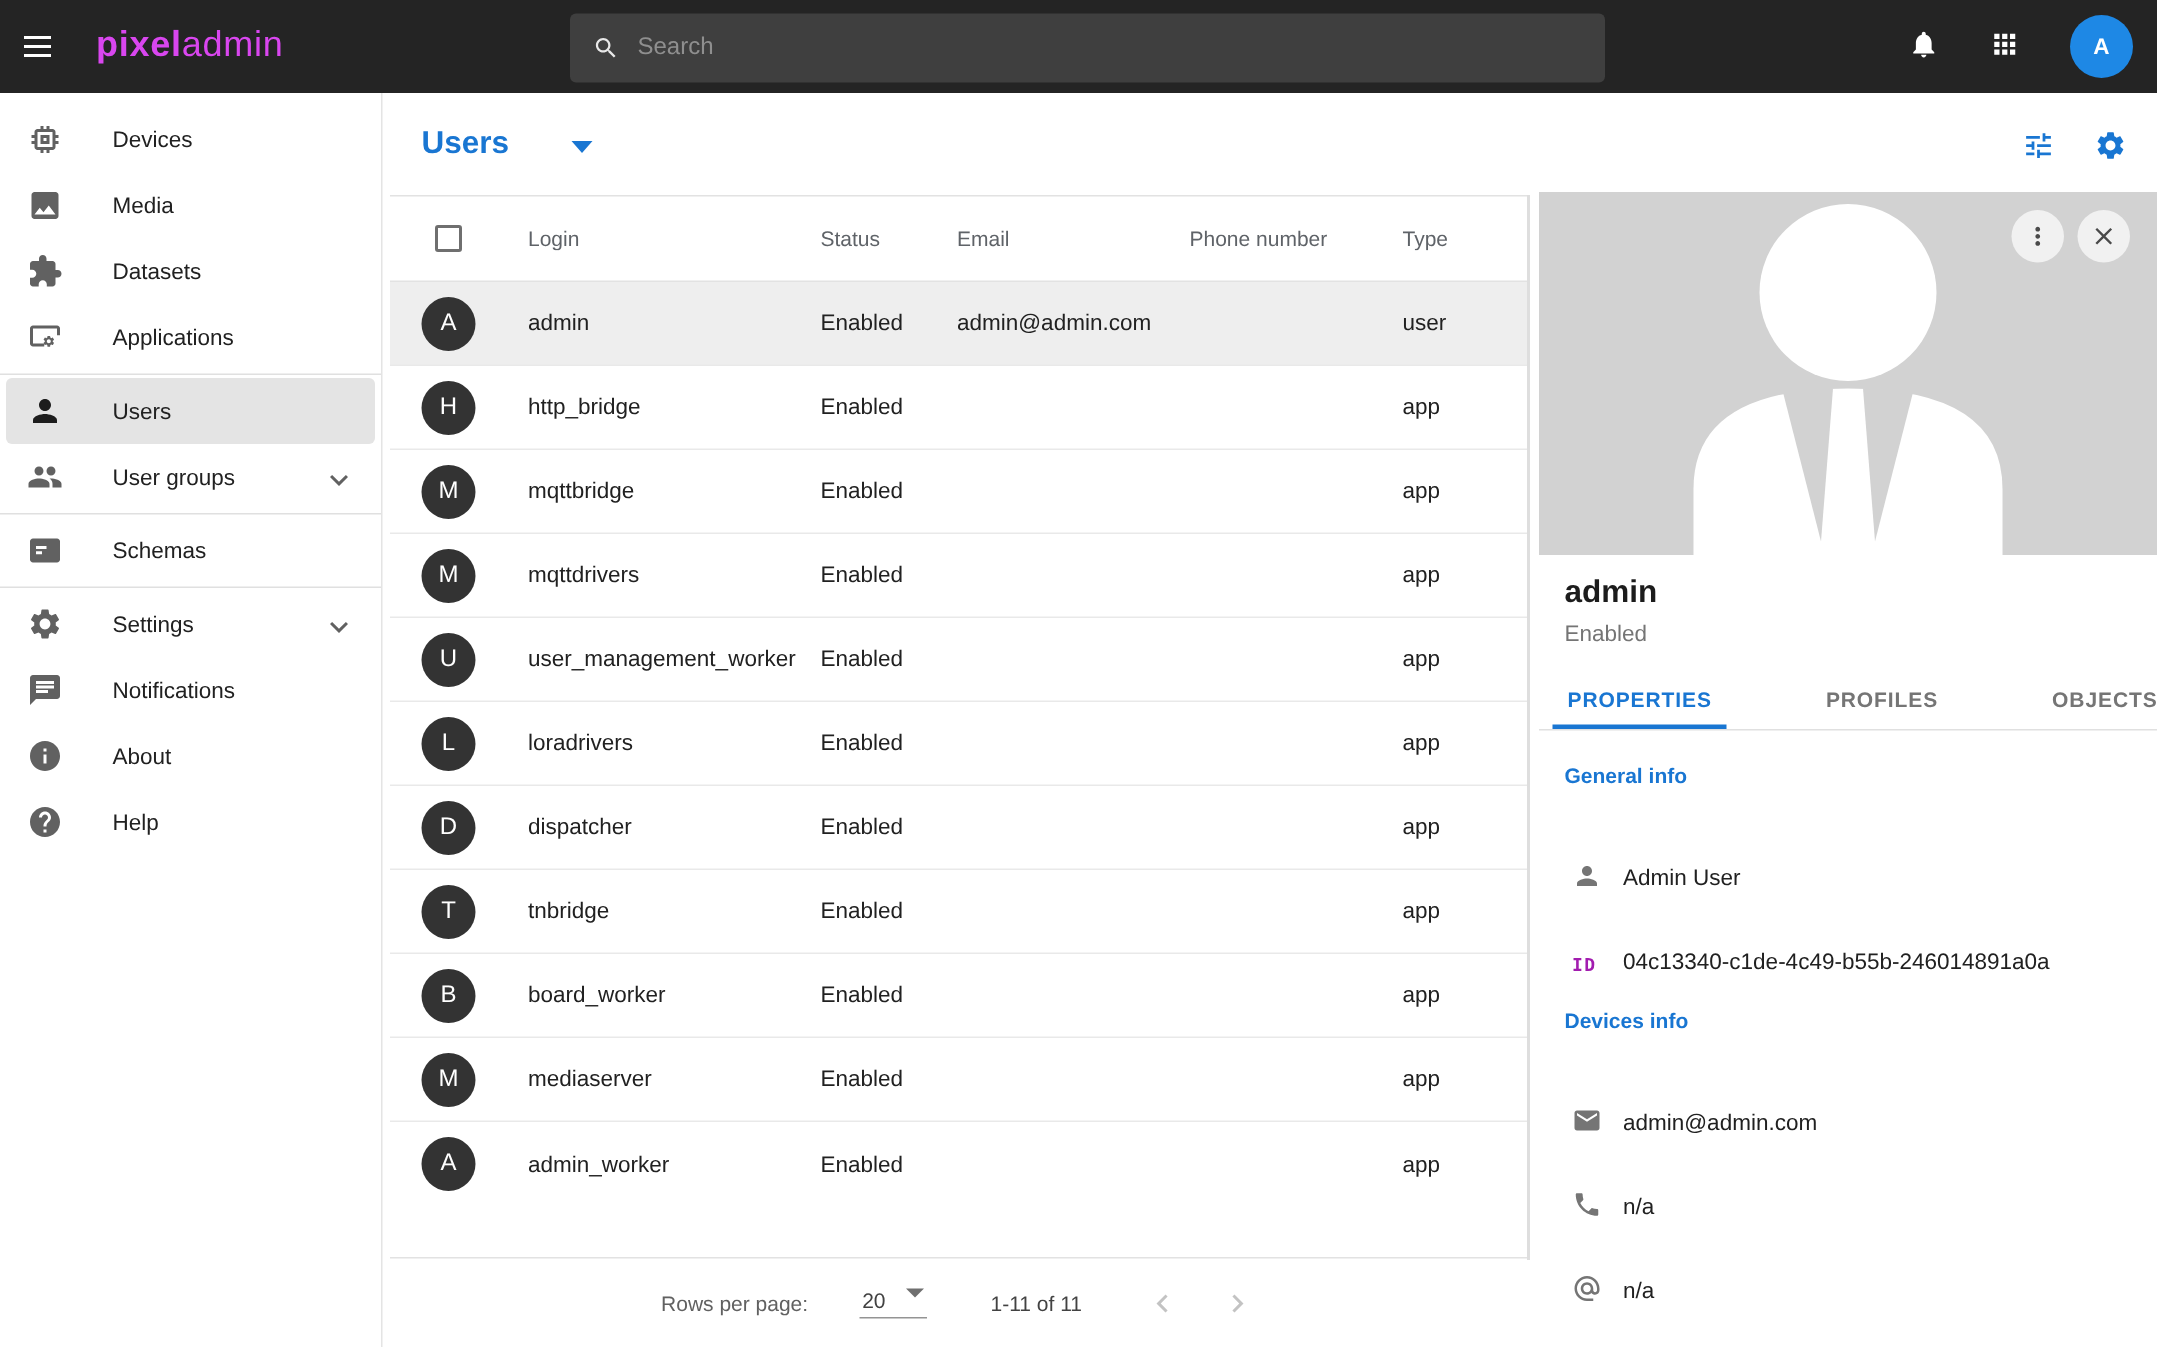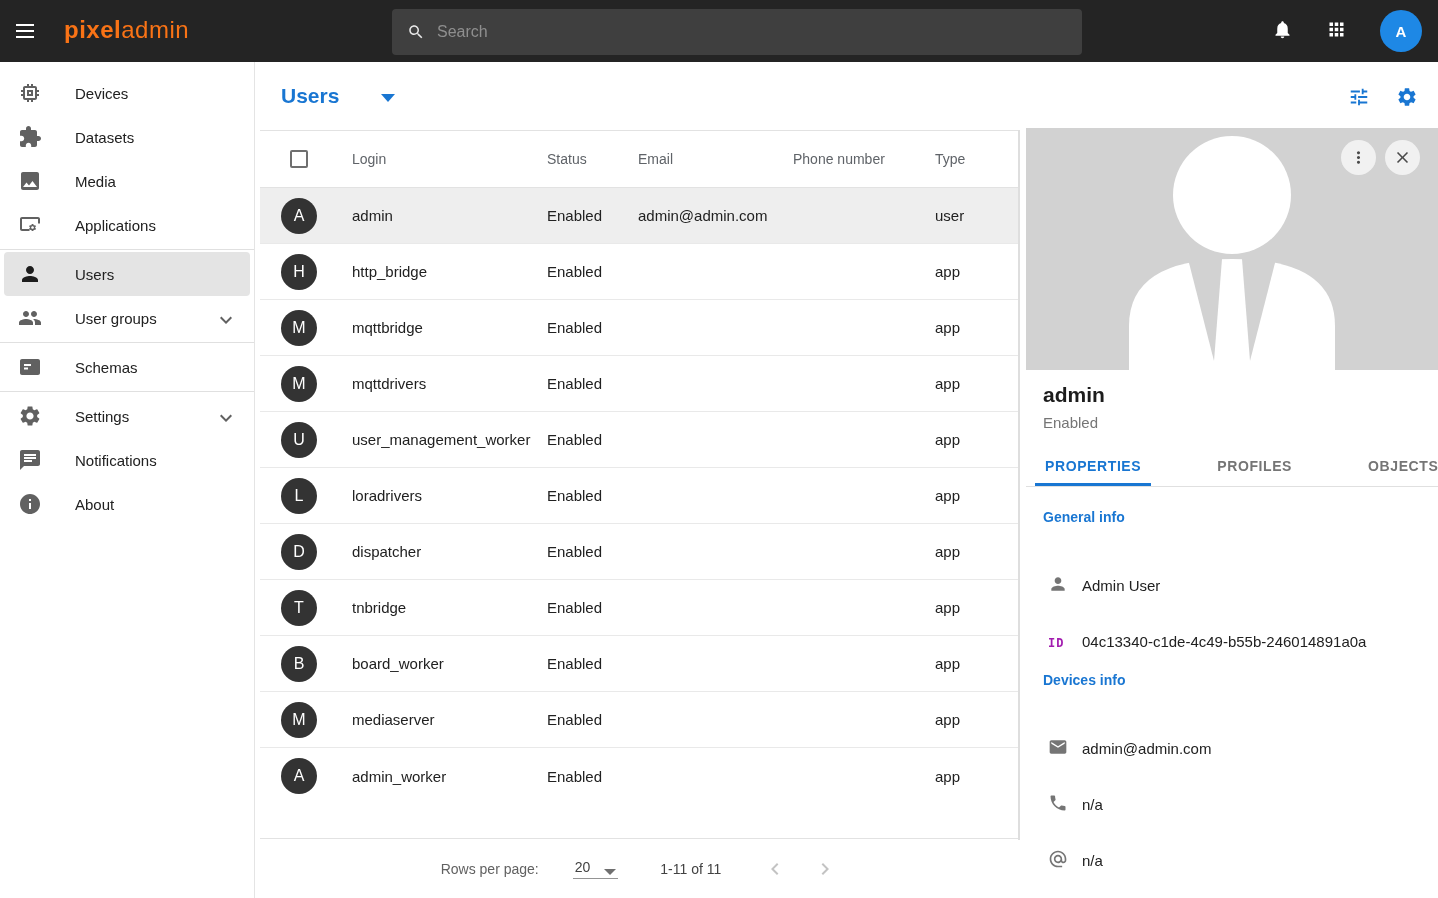--- a/index.html
+++ b/index.html
@@ -7,24 +7,24 @@
     font-family:"Liberation Sans","DejaVu Sans",sans-serif; }
 
   
   .topbar { position:absolute; left:0; top:0; width:1438px; height:62px;
     background:var(--topbar-bg,#242424); z-index:30; }
   .hamburger { position:absolute; left:13px; top:19px; width:24px; height:24px;
     color:#fff; cursor:pointer; display:flex; align-items:center; justify-content:center; }
   .hamburger .bars { width:18px; height:14px;
     border-top:2px solid #fff; border-bottom:2px solid #fff;
     background:linear-gradient(#fff,#fff) center/100% 2px no-repeat; }
-  .logo { position:absolute; left:64px; top:16px; font-size:24px; color:#f97316; letter-spacing:.5px; }
+  .logo { position:absolute; left:64px; top:16px; font-size:24px; color:#d946ef; letter-spacing:.5px; }
   .logo b { font-weight:700; }
   .logo span.light { font-weight:400; }
-  .searchbox { position:absolute; left:392px; top:9px; width:690px; height:46px;
+  .searchbox { position:absolute; left:380px; top:9px; width:690px; height:46px;
     background:var(--search-bg,#3f3f3f); border-radius:4px; display:flex; align-items:center; }
   .searchbox .ic { width:18px; height:18px; margin:0 12px 0 15px; color:#e8e8e8; flex:0 0 auto; }
   .searchbox input { flex:1; background:transparent; border:none; outline:none;
     color:#eee; font-size:16px; font-family:inherit; }
   .searchbox input::placeholder { color:#8f8f8f; }
   .topbar-right { position:absolute; right:0; top:0; height:62px; display:flex;
     align-items:center; gap:30px; padding-right:16px; }
   .tb-iconbtn { width:24px; height:24px; color:#fff; cursor:pointer; }
   .tb-iconbtn .ic { width:21px; height:21px; }
   .tb-avatar { width:42px; height:42px; border-radius:50%; background:var(--avatar-blue,#1e88e5);
@@ -69,21 +69,21 @@
     margin-left:21px; }
   .cell { padding-right:8px; overflow:hidden; white-space:nowrap; }
 
   .vscroll { position:absolute; left:1018px; top:130px; width:2px; height:710px;
     background:#dedede; cursor:pointer; }
 
   
   .tfooter { position:absolute; left:260px; top:838px; width:758px; height:60px;
     border-top:1px solid #e2e2e2; display:flex; align-items:center; justify-content:center;
     font-size:14px; color:#616161; }
-  .rpp-select { display:flex; align-items:flex-end; margin-left:34px; padding:0 2px 3px 2px;
+  .rpp-select { display:flex; align-items:flex-start; margin-left:34px; padding:0 2px 3px 2px;
     border-bottom:1px solid #949494; cursor:pointer; color:#424242; }
   .rpp-select .caret { width:0; height:0; margin-left:14px;
     border-left:6px solid transparent; border-right:6px solid transparent;
     border-top:6px solid #6f6f6f; }
   .range { margin-left:42px; color:#424242; }
   .pager { display:flex; gap:26px; margin-left:42px; }
   .pager .ic { width:24px; height:24px; color:#c3c3c3; cursor:pointer; }
 
   
   .panel { position:absolute; left:1026px; top:128px; width:412px; bottom:0; background:#fff;
@@ -156,32 +156,32 @@
       <span>
         <svg class="ic " viewBox="0 0 24 24">
           <path d="M15 9H9v6h6V9zm-2 4h-2v-2h2v2zm8-2V9h-2V7c0-1.1-.9-2-2-2h-2V3h-2v2h-2V3H9v2H7c-1.1 0-2 .9-2 2v2H3v2h2v2H3v2h2v2c0 1.1.9 2 2 2h2v2h2v-2h2v2h2v-2h2c1.1 0 2-.9 2-2v-2h2v-2h-2v-2h2zm-4 6H7V7h10v10z"></path>
         </svg>
       </span>
       <span class="lbl">Devices</span>
     </div>
     <div class="side-item">
       <span>
         <svg class="ic " viewBox="0 0 24 24">
+          <path d="M21 19V5c0-1.1-.9-2-2-2H5c-1.1 0-2 .9-2 2v14c0 1.1.9 2 2 2h14c1.1 0 2-.9 2-2zM8.5 13.5l2.5 3.01L14.5 12l4.5 6H5l3.5-4.5z"></path>
+        </svg>
+      </span>
+      <span class="lbl">Media</span>
+    </div>
+    <div class="side-item">
+      <span>
+        <svg class="ic " viewBox="0 0 24 24">
           <path d="M20.5 11H19V7c0-1.1-.9-2-2-2h-4V3.5C13 2.12 11.88 1 10.5 1S8 2.12 8 3.5V5H4c-1.1 0-1.99.9-1.99 2v3.8H3.5c1.49 0 2.7 1.21 2.7 2.7s-1.21 2.7-2.7 2.7H2V20c0 1.1.9 2 2 2h3.8v-1.5c0-1.49 1.21-2.7 2.7-2.7 1.49 0 2.7 1.21 2.7 2.7V22H17c1.1 0 2-.9 2-2v-4h1.5c1.38 0 2.5-1.12 2.5-2.5S21.88 11 20.5 11z"></path>
         </svg>
       </span>
       <span class="lbl">Datasets</span>
-    </div>
-    <div class="side-item">
-      <span>
-        <svg class="ic " viewBox="0 0 24 24">
-          <path d="M21 19V5c0-1.1-.9-2-2-2H5c-1.1 0-2 .9-2 2v14c0 1.1.9 2 2 2h14c1.1 0 2-.9 2-2zM8.5 13.5l2.5 3.01L14.5 12l4.5 6H5l3.5-4.5z"></path>
-        </svg>
-      </span>
-      <span class="lbl">Media</span>
     </div>
     <div class="side-item">
       <span>
         <svg class="ic " viewBox="0 0 24 24">
           <path d="M20 4H4c-1.1 0-2 .9-2 2v10c0 1.1.9 2 2 2h7.5v-2H4V6h16v4.5h2V6c0-1.1-.9-2-2-2z"></path>
           <path transform="translate(10.1,10.1) scale(0.37)" d="M19.14 12.94c.04-.3.06-.61.06-.94 0-.32-.02-.64-.07-.94l2.03-1.58c.18-.14.23-.41.12-.61l-1.92-3.32c-.12-.22-.37-.29-.59-.22l-2.39.96c-.5-.38-1.03-.7-1.62-.94l-.36-2.54c-.04-.24-.24-.41-.48-.41h-3.84c-.24 0-.43.17-.47.41l-.36 2.54c-.59.24-1.13.57-1.62.94l-2.39-.96c-.22-.08-.47 0-.59.22L2.74 8.87c-.12.21-.08.47.12.61l2.03 1.58c-.05.3-.09.63-.09.94s.02.64.07.94l-2.03 1.58c-.18.14-.23.41-.12.61l1.92 3.32c.12.22.37.29.59.22l2.39-.96c.5.38 1.03.7 1.62.94l.36 2.54c.05.24.24.41.48.41h3.84c.24 0 .44-.17.47-.41l.36-2.54c.59-.24 1.13-.56 1.62-.94l2.39.96c.22.08.47 0 .59-.22l1.92-3.32c.12-.22.07-.47-.12-.61l-2.01-1.58zM12 15.6c-1.98 0-3.6-1.62-3.6-3.6s1.62-3.6 3.6-3.6 3.6 1.62 3.6 3.6-1.62 3.6-3.6 3.6z"></path>
         </svg>
       </span>
       <span class="lbl">Applications</span>
     </div>
@@ -238,20 +238,28 @@
       </span>
       <span class="lbl">Notifications</span>
     </div>
     <div class="side-item">
       <span>
         <svg class="ic " viewBox="0 0 24 24">
           <path d="M12 2C6.48 2 2 6.48 2 12s4.48 10 10 10 10-4.48 10-10S17.52 2 12 2zm1 15h-2v-6h2v6zm0-8h-2V7h2v2z"></path>
         </svg>
       </span>
       <span class="lbl">About</span>
+    </div>
+    <div class="side-item">
+      <span>
+        <svg class="ic " viewBox="0 0 24 24">
+          <path d="M12 2C6.48 2 2 6.48 2 12s4.48 10 10 10 10-4.48 10-10S17.52 2 12 2zm1 17h-2v-2h2v2zm2.07-7.75l-.9.92C13.45 12.9 13 13.5 13 15h-2v-.5c0-1.1.45-2.1 1.17-2.83l1.24-1.26c.37-.36.59-.86.59-1.41 0-1.1-.9-2-2-2s-2 .9-2 2H8c0-2.21 1.79-4 4-4s4 1.79 4 4c0 .88-.36 1.68-.93 2.25z"></path>
+        </svg>
+      </span>
+      <span class="lbl">Help</span>
     </div>
   </nav>
 
 <div class="content-title">
   <span>Users</span>
   <span class="caret"></span>
 </div>
 <div class="header-actions">
   <span class="ic-holder">
       <svg class="ic " viewBox="0 0 24 24">

